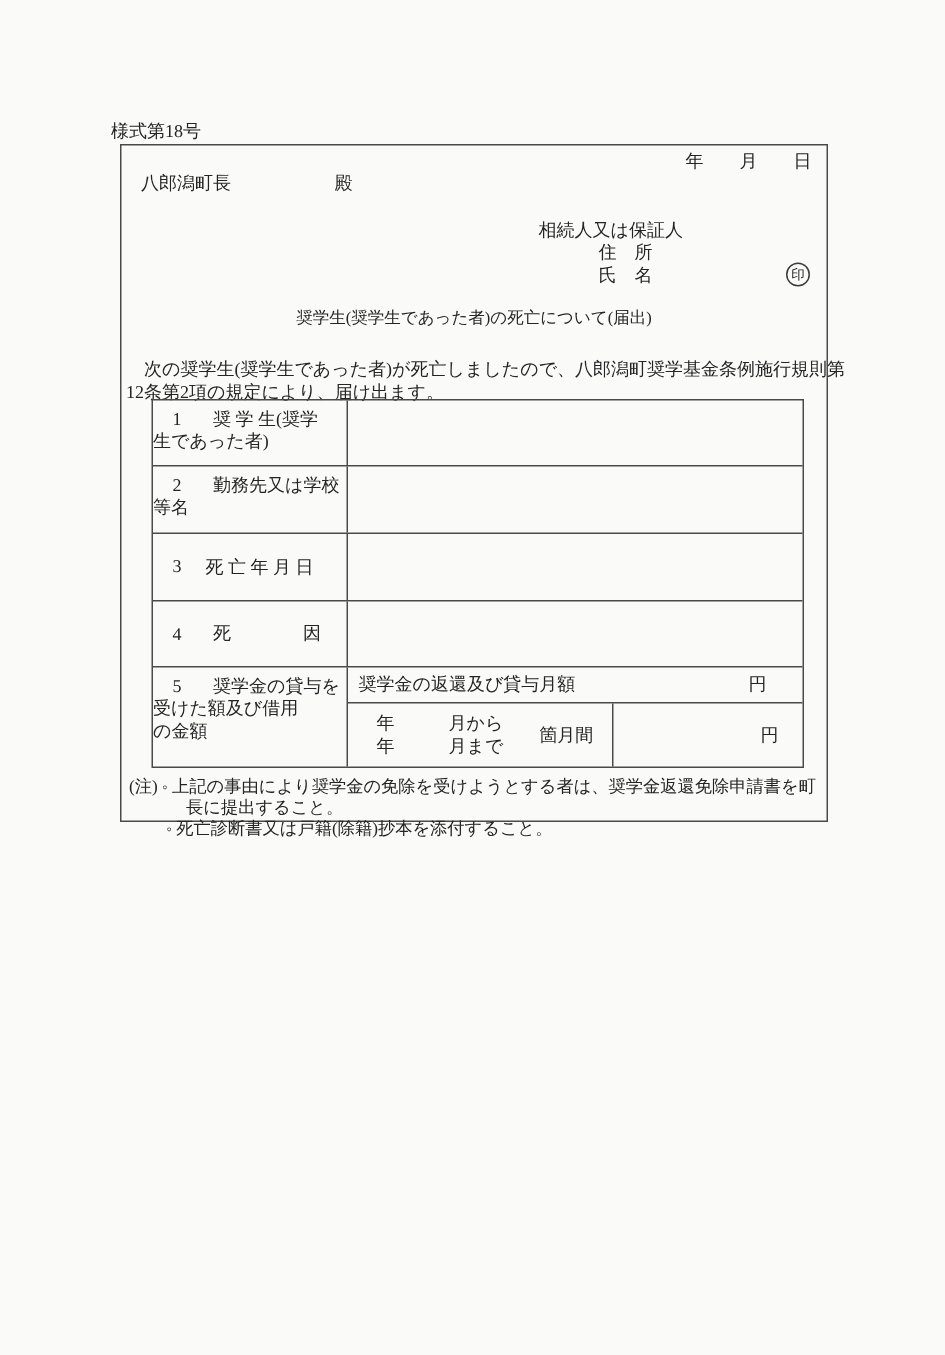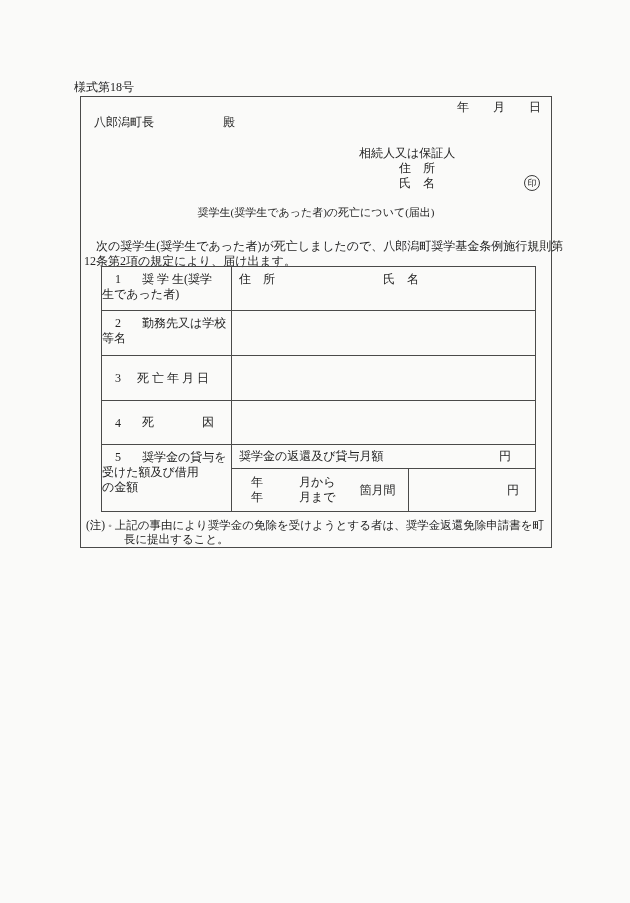--- a/index.html
+++ b/index.html
@@ -110,21 +110,20 @@
 
   <div class="tbl">
 
     <div class="trow r1">
       <div class="tlabel pad-top">
         <span class="rno">1</span>
         <div class="lbl-first">奨 学 生(奨学</div>
         <div class="lbl-cont">生であった者)</div>
       </div>
       <div class="tcontent cpad">
-        <div class="cline">住　所　　　　　　　　　氏　名</div>
       </div>
     </div>
 
     <div class="trow r2">
       <div class="tlabel pad-top">
         <span class="rno">2</span>
         <div class="lbl-first">勤務先又は学校</div>
         <div class="lbl-cont">等名</div>
       </div>
     </div>
@@ -171,14 +170,17 @@
         </div>
       </div>
     </div>
 
   </div>
 
   <div class="note n1">
     <span>(注)</span><span class="blt">◦</span><span>上記の事由により奨学金の免除を受けようとする者は、奨学金返還免除申請書を町</span>
   </div>
   <div class="note n2">長に提出すること。</div>
+  <div class="note n3">
+    <span class="blt">◦</span><span>死亡診断書又は戸籍(除籍)抄本を添付すること。</span>
+  </div>
 
 </div>
 
 </body></html>

